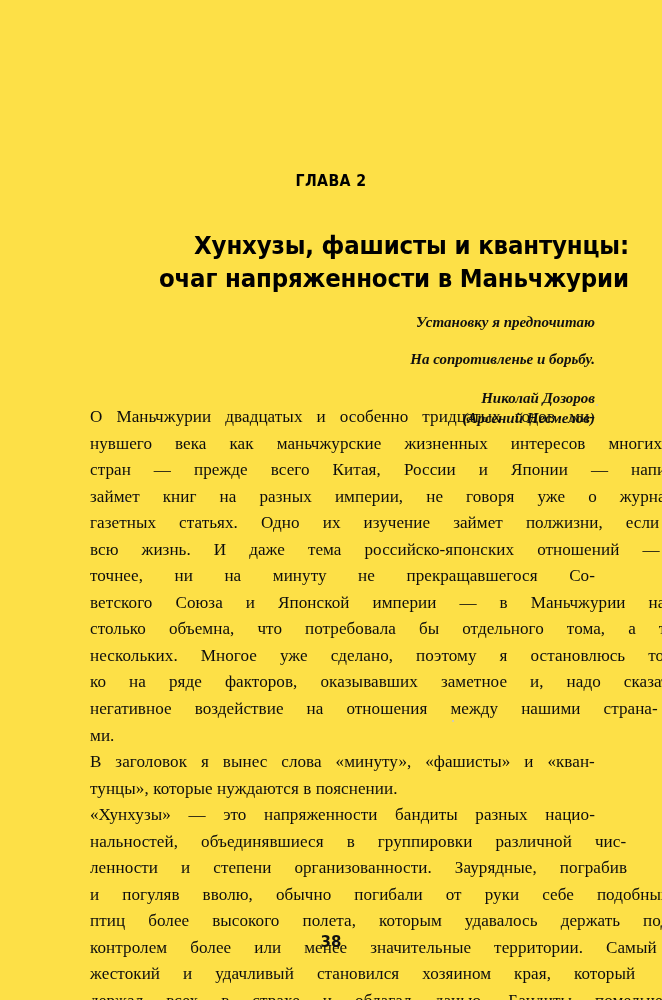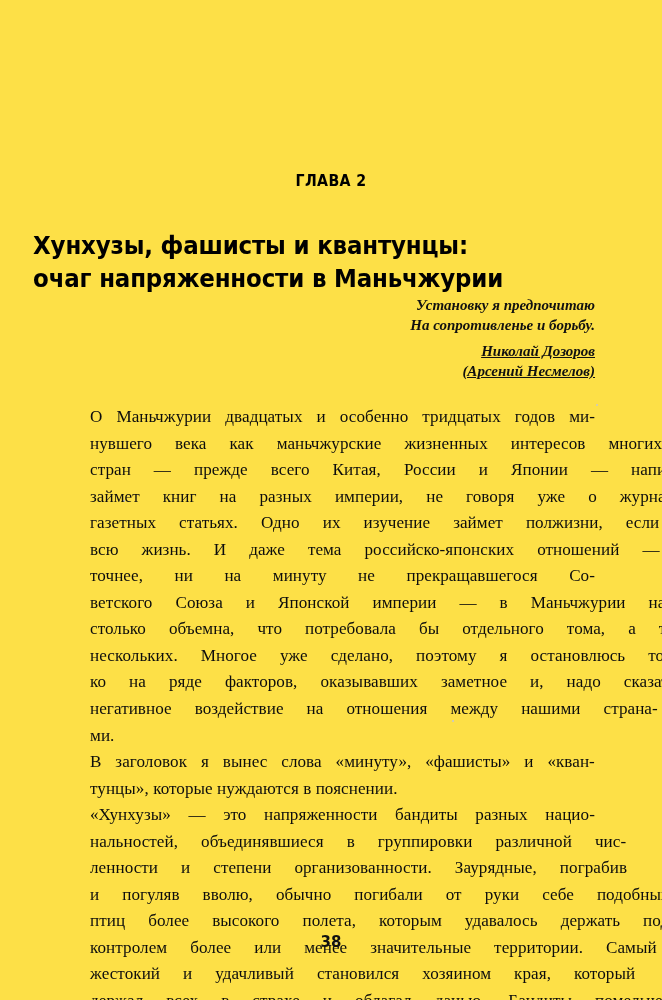--- a/index.html
+++ b/index.html
@@ -35,21 +35,21 @@
     letter-spacing: 0.4px;
     color: #000;
     transform: scaleX(0.86);
   }
 
   .chapter-title {
     position: absolute;
     top: 212px;
     left: 0;
     width: 662px;
-    text-align: left;
+    text-align: right;
     font-family: "DejaVu Sans", "Liberation Sans", sans-serif;
     font-weight: bold;
     color: #000;
     line-height: 33px;
     font-size: 25.5px;
     letter-spacing: -0.2px;
   }
   .chapter-title .tline {
     display: block;
     transform: scaleX(0.9);
@@ -62,24 +62,23 @@
     right: 67px;
     width: 260px;
     text-align: right;
     font-family: "Liberation Serif", "DejaVu Serif", serif;
     font-style: italic;
     font-weight: bold;
     font-size: 15px;
     line-height: 19.5px;
     color: #111;
   }
-  .epigraph .verse-line { display: block; }
+  .epigraph .verse-line { display: block; margin-top: 17px; }
   .epigraph .attribution {
-    margin-top: 7px;
-    text-decoration: underline;
+    margin-top: 20px;
   }
   .epigraph .attribution span { display: block; }
 
   
   .body-text {
     position: absolute;
     top: 404px;
     left: 67px;
     width: 528px;
     font-size: 17.1px;

